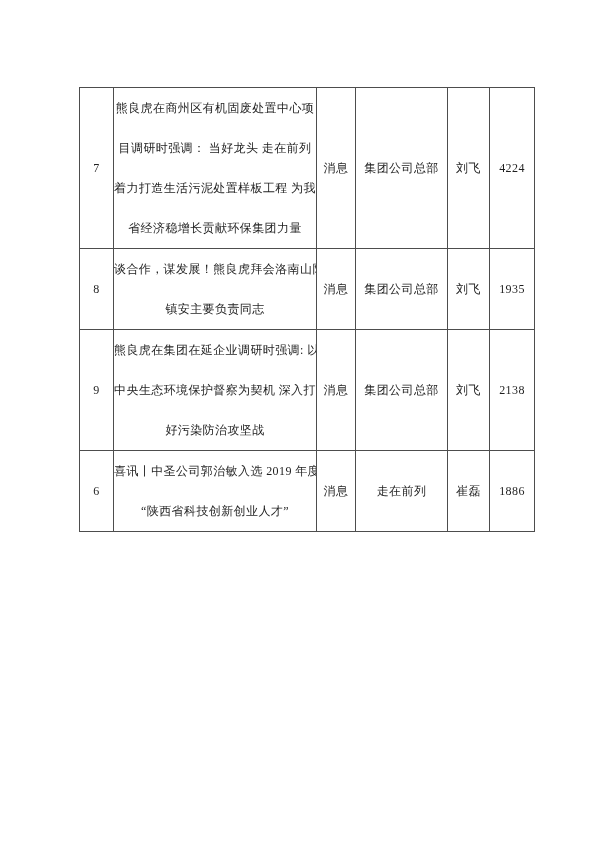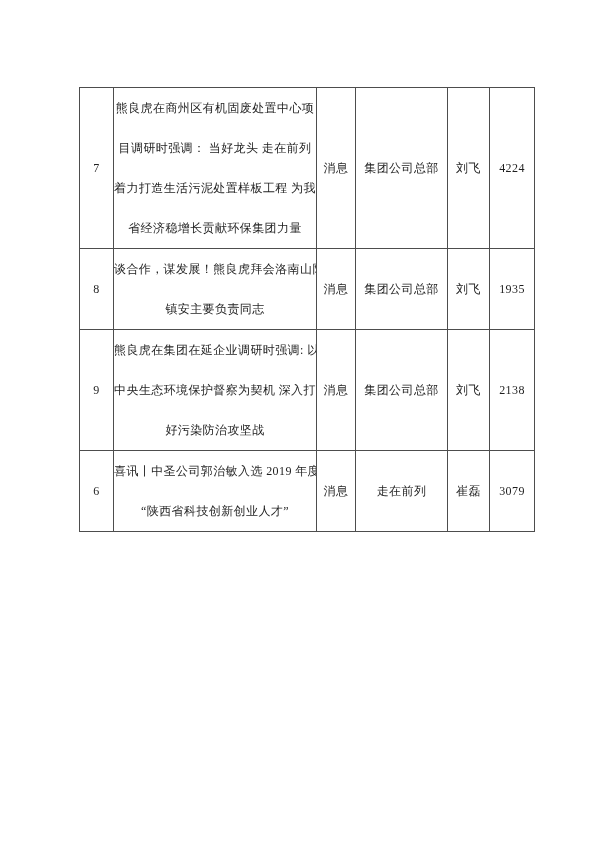--- a/index.html
+++ b/index.html
@@ -100,17 +100,17 @@
       </tr>
       <tr class="row-10">
         <td>6</td>
         <td class="cell-title">
             <span class="title-text">喜讯丨中圣公司郭治敏入选 2019 年度
 “陕西省科技创新创业人才”</span>
           </td>
         <td>消息</td>
         <td>走在前列</td>
         <td>崔磊</td>
-        <td>3079</td>
+        <td>1886</td>
       </tr>
     </tbody>
   </table>
 </div>
 
 </body></html>

